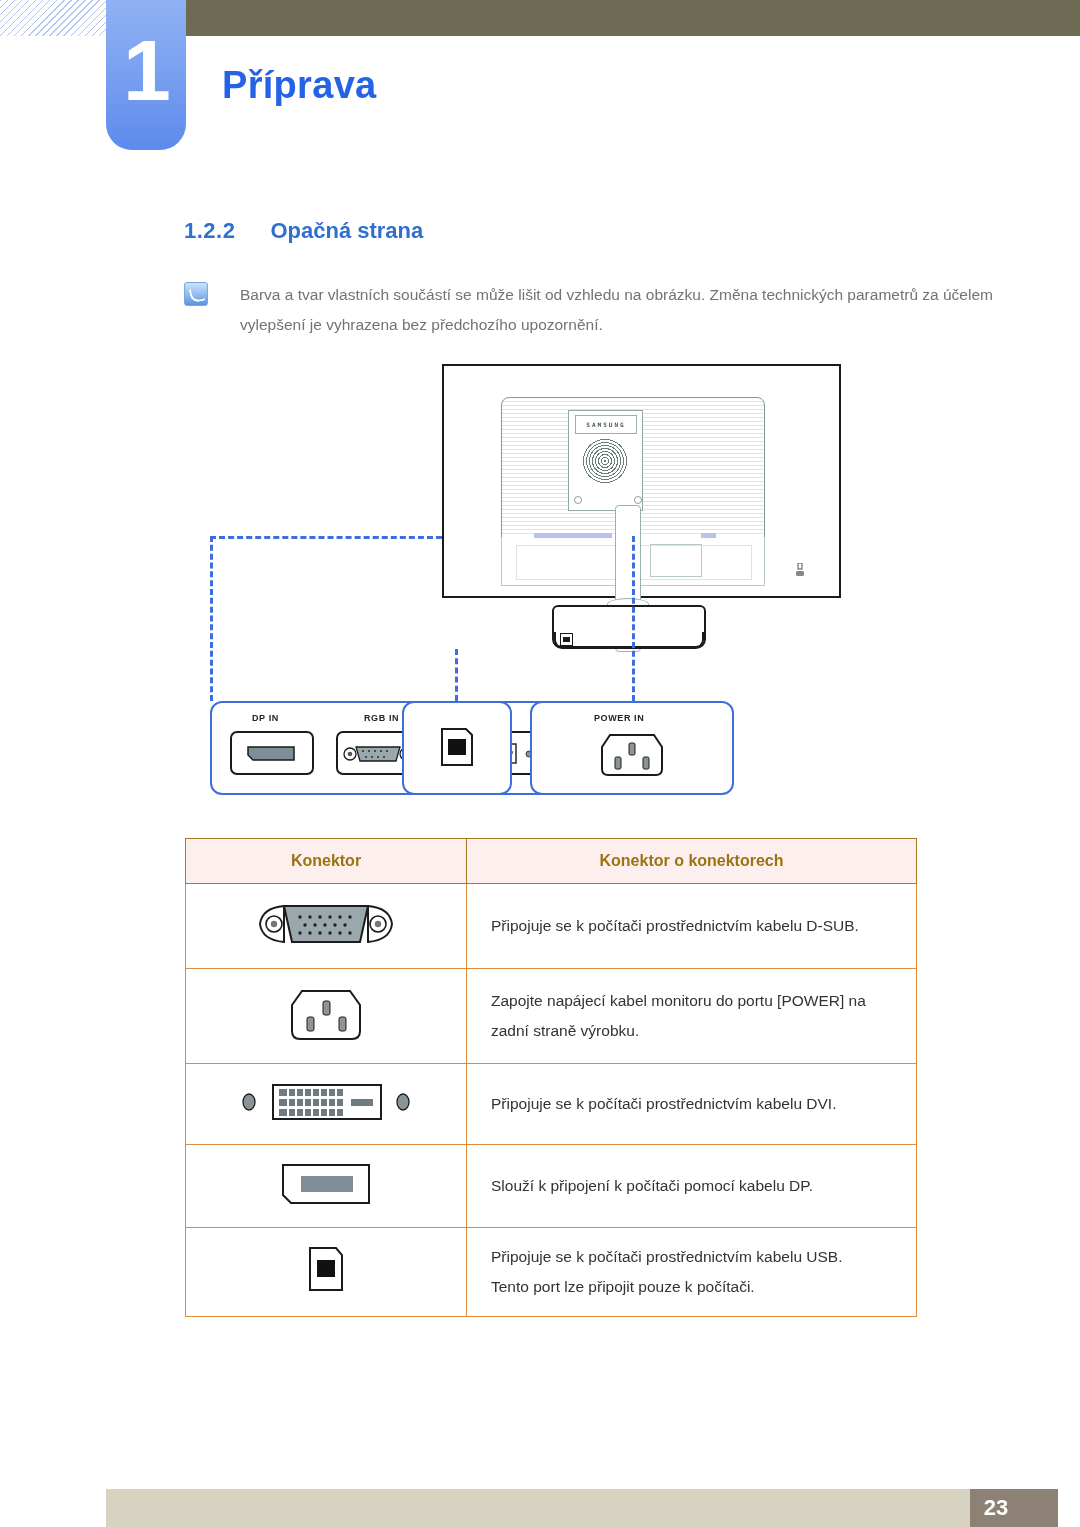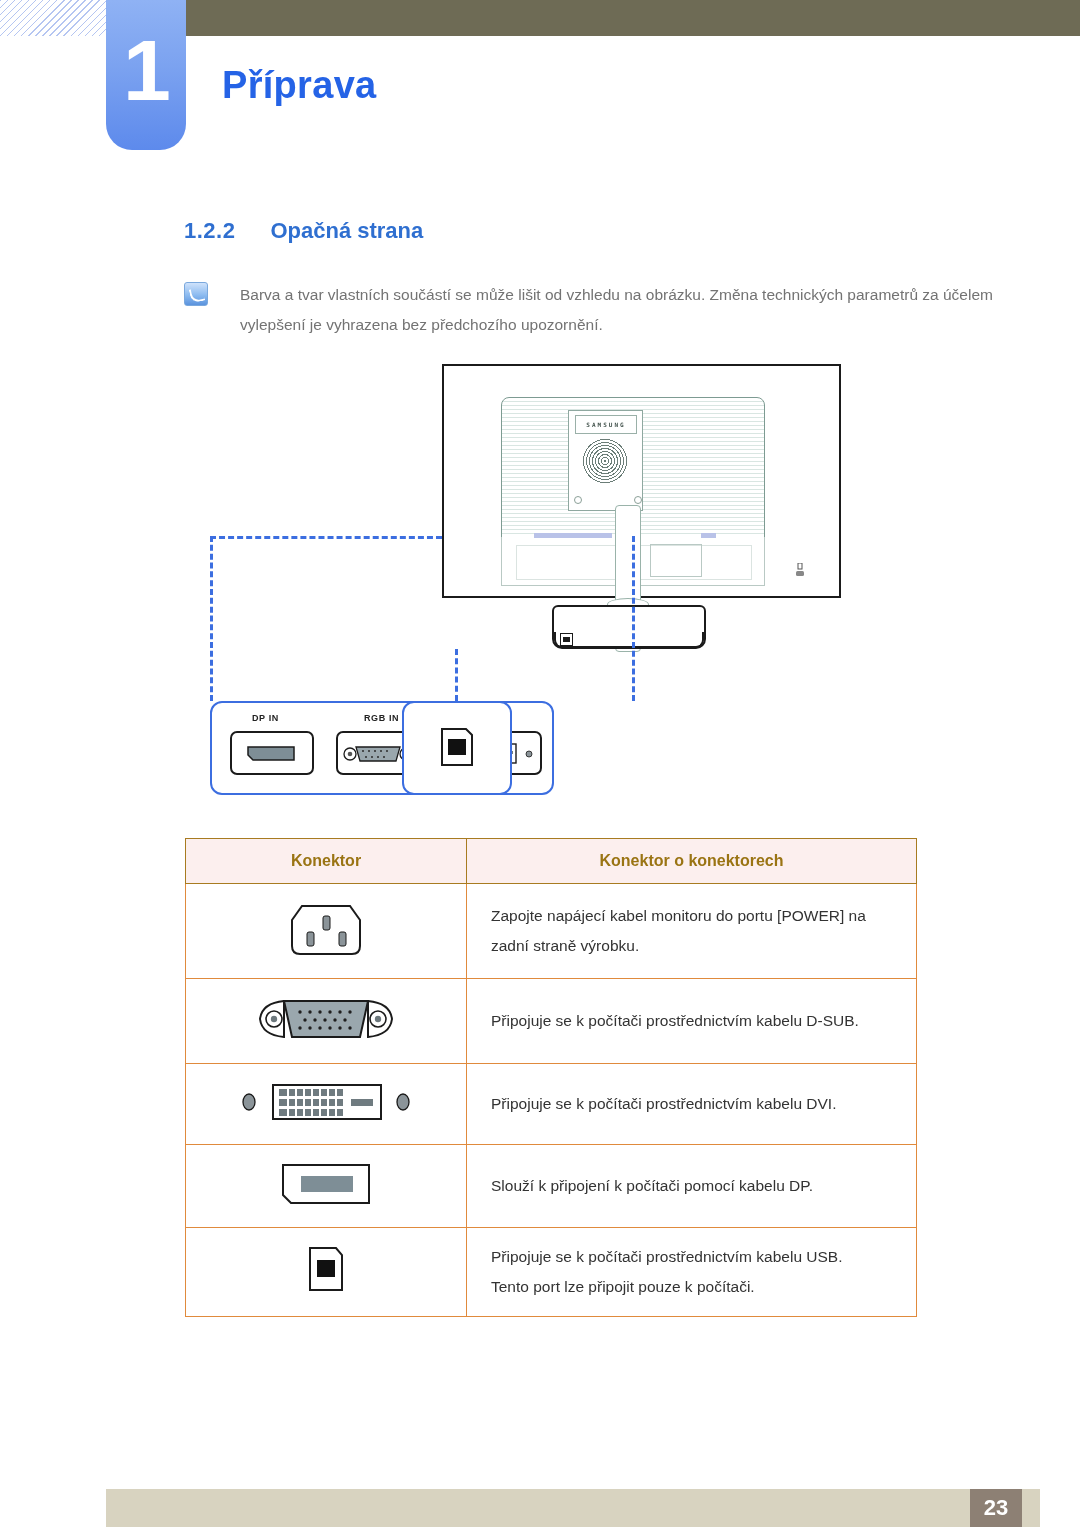--- a/index.html
+++ b/index.html
@@ -113,21 +113,21 @@
       background:#fcefee;color:#9a7413;font-size:16px;font-weight:bold;
       padding:13px 0;text-align:center;border-color:#a87b20;
   }
   #conntable tbody td{border-color:#e08a3c;}
   #conntable tbody tr td:first-child{width:280px;text-align:center;padding:14px 0;}
   #conntable tbody td.desc{padding:14px 24px;color:#333;font-size:15.5px;line-height:30px;}
 
   
   #footband{position:absolute;left:106px;top:1489px;width:934px;height:38px;background:#d8d3c0;}
   #foottext{position:absolute;right:123px;top:1500px;color:#8a7f72;font-size:15px;margin-top:32px;}
-  #pagebox{position:absolute;left:970px;top:1489px;width:52px;height:38px;background:#8d8074;}
+  #pagebox{position:absolute;left:970px;top:1489px;width:52px;height:38px;background:#8d8074;padding-left:36px;}
   #pagenum{position:absolute;left:0;top:0;width:52px;height:38px;line-height:38px;text-align:center;
            color:#fff;font-size:22px;font-weight:bold;}
 </style>
 </head>
 <body>
 
 <div id="hatch"></div>
 <div id="olivebar"></div>
 <div id="chaptertab">
   <div id="chapternum">1</div>
@@ -219,41 +219,39 @@
     </svg>
   </div>
 
   <div class="callout" style="left:222px;top:341px;width:106px;height:90px;">
     <svg style="position:absolute;left:32px;top:22px;" width="42" height="50" viewBox="0 0 42 50">
       <path d="M6 4 H30 L36 10 V40 H6 Z" fill="#fff" stroke="#1b1b1b" stroke-width="2"></path>
       <rect x="12" y="14" width="18" height="16" fill="#111"></rect>
     </svg>
   </div>
 
+  <div class="callout" style="left:350px;top:341px;width:200px;height:90px;">
+    <div class="calabel" style="left:62px;top:10px;">POWER IN</div>
+    <svg style="position:absolute;left:64px;top:26px;" width="72" height="52" viewBox="0 0 72 52">
+      <path d="M14 6 H58 L66 18 V40 Q66 46 60 46 H12 Q6 46 6 40 V18 Z" fill="#fff" stroke="#1b1b1b" stroke-width="2"></path>
+      <rect x="33" y="14" width="6" height="12" rx="1.5" fill="#8b9499" stroke="#1b1b1b" stroke-width="1"></rect>
+      <rect x="19" y="28" width="6" height="12" rx="1.5" fill="#8b9499" stroke="#1b1b1b" stroke-width="1"></rect>
+      <rect x="47" y="28" width="6" height="12" rx="1.5" fill="#8b9499" stroke="#1b1b1b" stroke-width="1"></rect>
+    </svg>
+  </div>
 </div>
 
 <table id="conntable">
   <thead>
     <tr>
       <th>Konektor</th>
       <th>Konektor o konektorech</th>
     </tr>
   </thead>
   <tbody>
-    <tr>
-      <td>
-        <svg width="84" height="62" viewBox="0 0 84 62">
-          <path d="M18 8 H66 L76 22 V48 Q76 56 68 56 H16 Q8 56 8 48 V22 Z" fill="#fff" stroke="#1b1b1b" stroke-width="2"></path>
-          <rect x="39" y="18" width="7" height="14" rx="2" fill="#8b9499" stroke="#1b1b1b" stroke-width="1"></rect>
-          <rect x="23" y="34" width="7" height="14" rx="2" fill="#8b9499" stroke="#1b1b1b" stroke-width="1"></rect>
-          <rect x="55" y="34" width="7" height="14" rx="2" fill="#8b9499" stroke="#1b1b1b" stroke-width="1"></rect>
-        </svg>
-      </td>
-      <td class="desc">Zapojte napájecí kabel monitoru do portu [POWER] na zadní straně výrobku.</td>
-    </tr>
     <tr>
       <td>
         <svg width="152" height="52" viewBox="0 0 152 52">
           <path d="M34 8 H118 L110 44 H42 Z" fill="#9aa7ad" stroke="#1b1b1b" stroke-width="2"></path>
           <path d="M34 8 Q12 10 10 26 Q12 42 34 44 Z" fill="#fff" stroke="#1b1b1b" stroke-width="2"></path>
           <path d="M118 8 Q140 10 142 26 Q140 42 118 44 Z" fill="#fff" stroke="#1b1b1b" stroke-width="2"></path>
           <circle cx="24" cy="26" r="8" fill="#fff" stroke="#1b1b1b" stroke-width="1.6"></circle>
             <circle cx="24" cy="26" r="3.2" fill="#6d787d"></circle>
           <circle cx="128" cy="26" r="8" fill="#fff" stroke="#1b1b1b" stroke-width="1.6"></circle>
             <circle cx="128" cy="26" r="3.2" fill="#6d787d"></circle>
@@ -272,20 +270,31 @@
             <circle cx="50" cy="35" r="1.7"></circle>
               <circle cx="60" cy="35" r="1.7"></circle>
               <circle cx="70" cy="35" r="1.7"></circle>
               <circle cx="80" cy="35" r="1.7"></circle>
               <circle cx="90" cy="35" r="1.7"></circle>
               <circle cx="100" cy="35" r="1.7"></circle>
           </g>
         </svg>
       </td>
       <td class="desc">Připojuje se k počítači prostřednictvím kabelu D-SUB.</td>
+    </tr>
+    <tr>
+      <td>
+        <svg width="84" height="62" viewBox="0 0 84 62">
+          <path d="M18 8 H66 L76 22 V48 Q76 56 68 56 H16 Q8 56 8 48 V22 Z" fill="#fff" stroke="#1b1b1b" stroke-width="2"></path>
+          <rect x="39" y="18" width="7" height="14" rx="2" fill="#8b9499" stroke="#1b1b1b" stroke-width="1"></rect>
+          <rect x="23" y="34" width="7" height="14" rx="2" fill="#8b9499" stroke="#1b1b1b" stroke-width="1"></rect>
+          <rect x="55" y="34" width="7" height="14" rx="2" fill="#8b9499" stroke="#1b1b1b" stroke-width="1"></rect>
+        </svg>
+      </td>
+      <td class="desc">Zapojte napájecí kabel monitoru do portu [POWER] na zadní straně výrobku.</td>
     </tr>
     <tr>
       <td>
         <svg width="190" height="48" viewBox="0 0 190 48">
           <rect x="42" y="7" width="108" height="34" fill="#fff" stroke="#1b1b1b" stroke-width="2"></rect>
           <g fill="#6f7b80">
             <rect x="48" y="11" width="64" height="7"></rect>
               <rect x="48" y="21" width="64" height="7"></rect>
               <rect x="48" y="31" width="64" height="7"></rect>
             <rect x="120" y="21" width="22" height="7"></rect>

